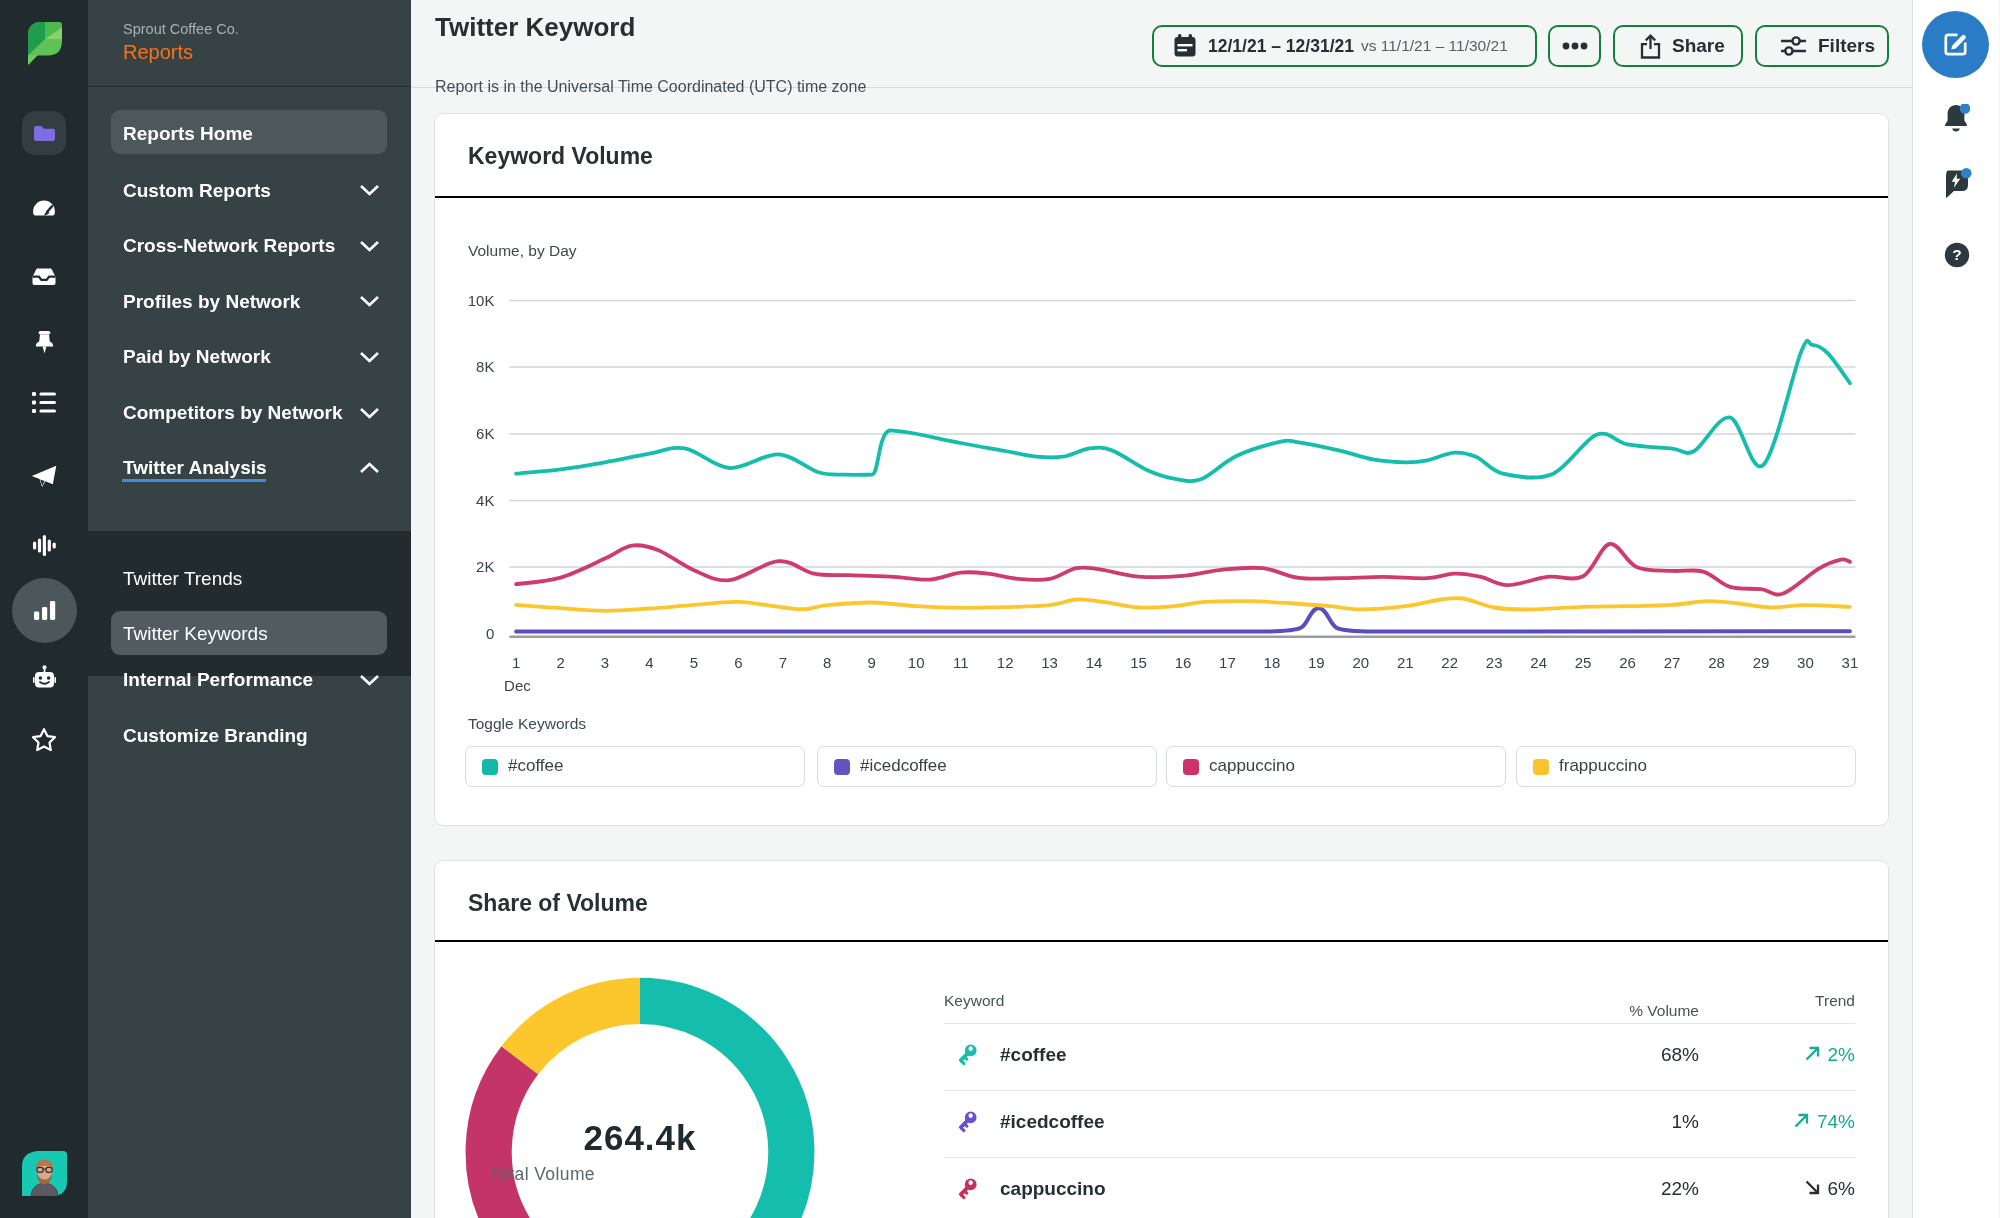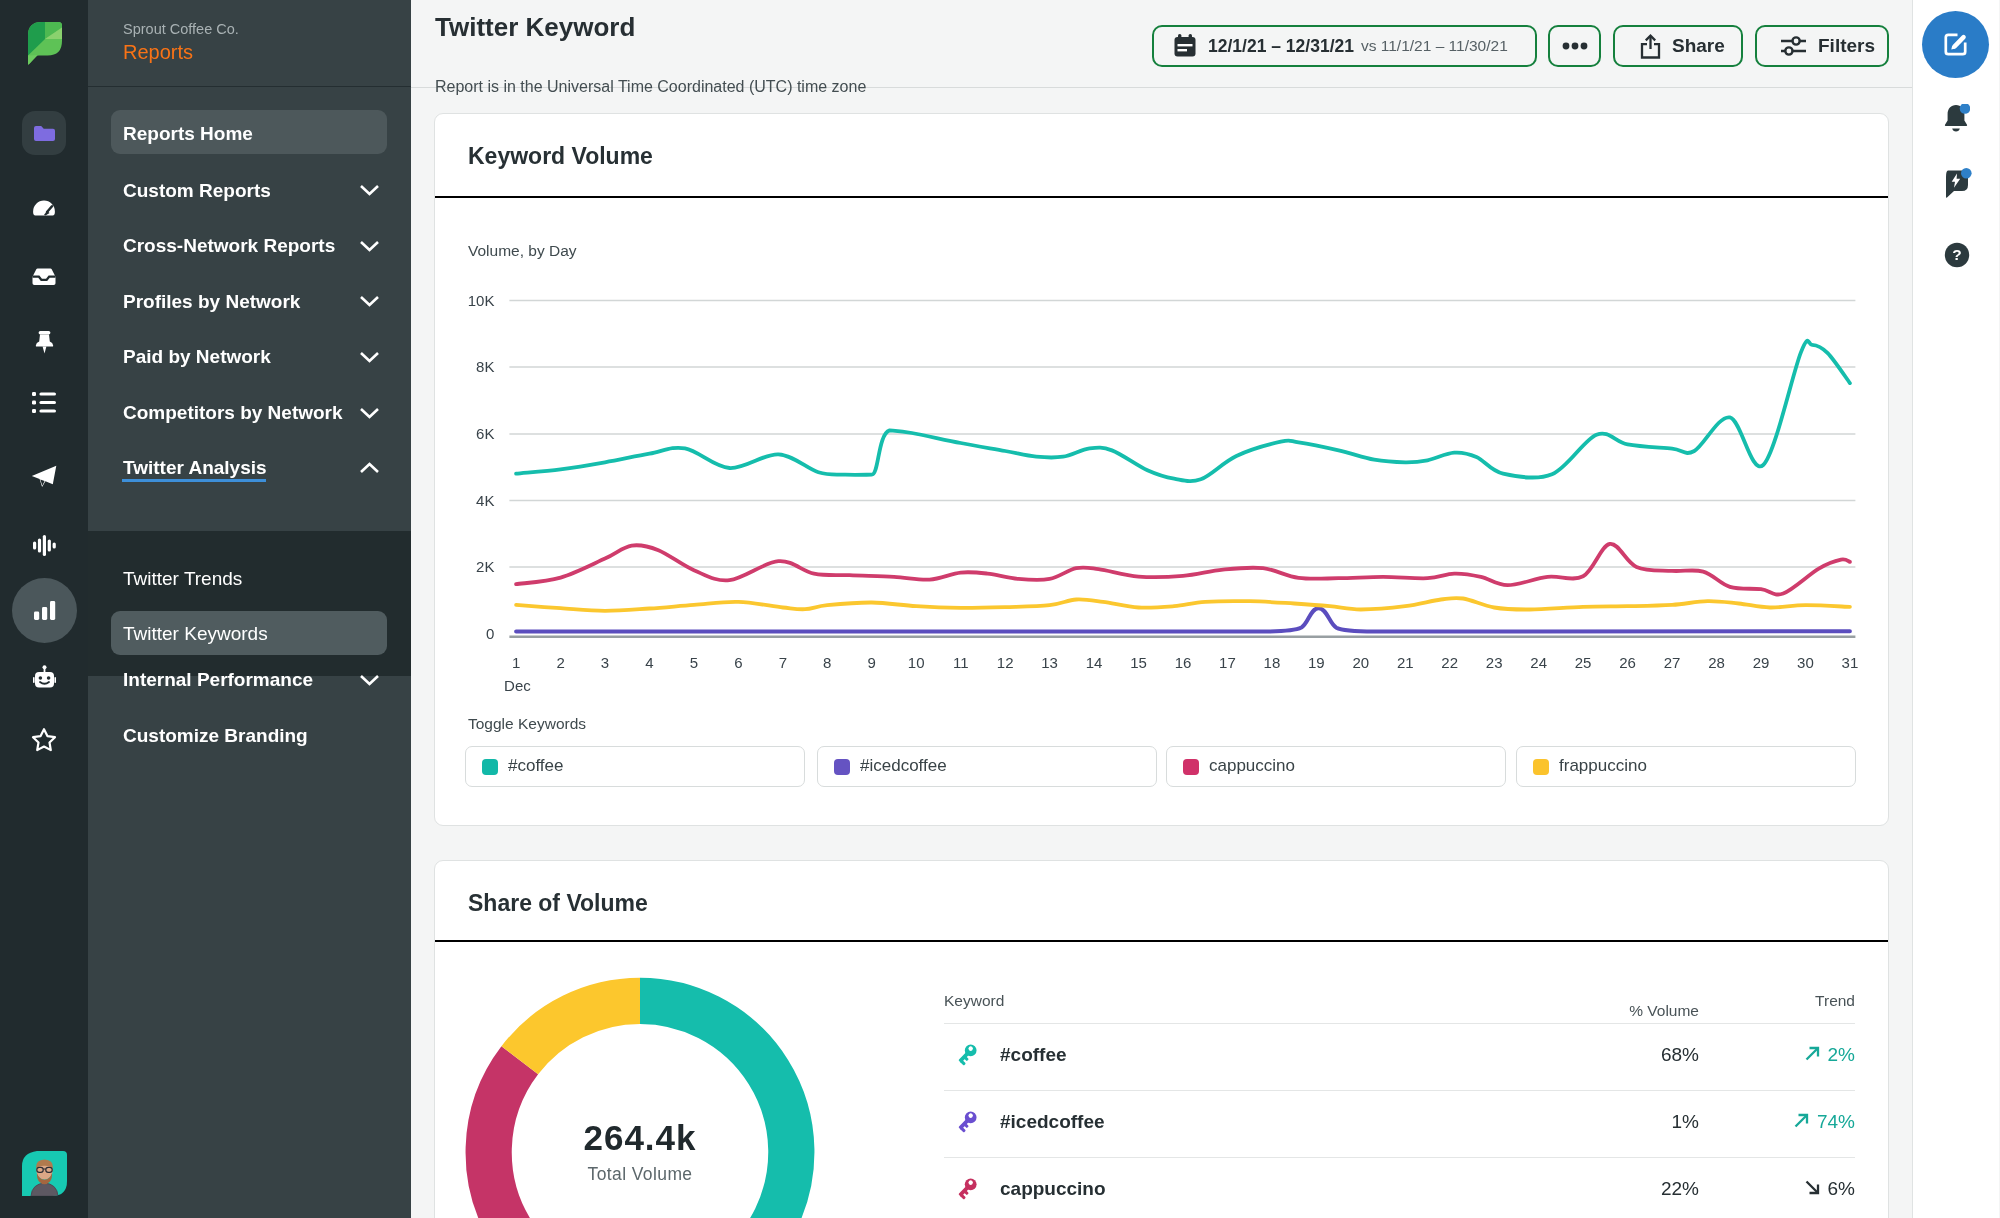--- a/index.html
+++ b/index.html
@@ -318,21 +318,21 @@
       <svg class="abs" style="left:30px;top:115px;" width="360" height="444" viewBox="0 0 360 444">
         <g transform="translate(175,176.2)">
 
           <path d="M0.00 -151.35 A151.35 151.35 0 1 1 -119.27 93.18" stroke="#15bdac" stroke-width="46.2" fill="none"></path>
           <path d="M-119.27 93.18 A151.35 151.35 0 0 1 -125.47 84.63" stroke="#5b4dbe" stroke-width="46.2" fill="none"></path>
           <path d="M-125.47 84.63 A151.35 151.35 0 0 1 -120.23 -91.93" stroke="#c53467" stroke-width="46.2" fill="none"></path>
           <path d="M-120.23 -91.93 A151.35 151.35 0 0 1 -0.00 -151.35" stroke="#fcc72d" stroke-width="46.2" fill="none"></path>
         </g>
       </svg>
       <div class="abs" style="left:55px;top:257px;width:300px;text-align:center;font-size:35px;font-weight:700;color:#20292d;letter-spacing:1px;">264.4k</div>
-      <div class="abs" style="left:55px;top:303px;width:300px;text-align:center;font-size:17.5px;color:#5c676b;letter-spacing:0.4px;">Total Volume</div>
+      <div class="abs" style="left:55px;top:303px;width:300px;font-size:17.5px;color:#5c676b;letter-spacing:0.4px;">Total Volume</div>
       <div class="thead" style="left:509px;top:131px;">Keyword</div>
       <div class="thead" style="left:0;top:131px;width:1264px;text-align:right;margin-top:10px;">% Volume</div>
       <div class="thead" style="left:0;top:131px;width:1420px;text-align:right;">Trend</div>
       <div class="abs" style="left:509px;top:162px;width:911px;height:1px;background:#e4e6e6;"></div>
       <div class="abs" style="left:509px;top:229px;width:911px;height:1px;background:#e4e6e6;"></div>
       <div class="abs" style="left:509px;top:296px;width:911px;height:1px;background:#e4e6e6;"></div>
 
       <svg class="abs" style="left:520px;top:181px;" width="24" height="24" viewBox="0 0 24 24">
           <g transform="rotate(-45 12 12)">
             <circle cx="17.2" cy="12" r="5.9" fill="#15bdac"></circle>

